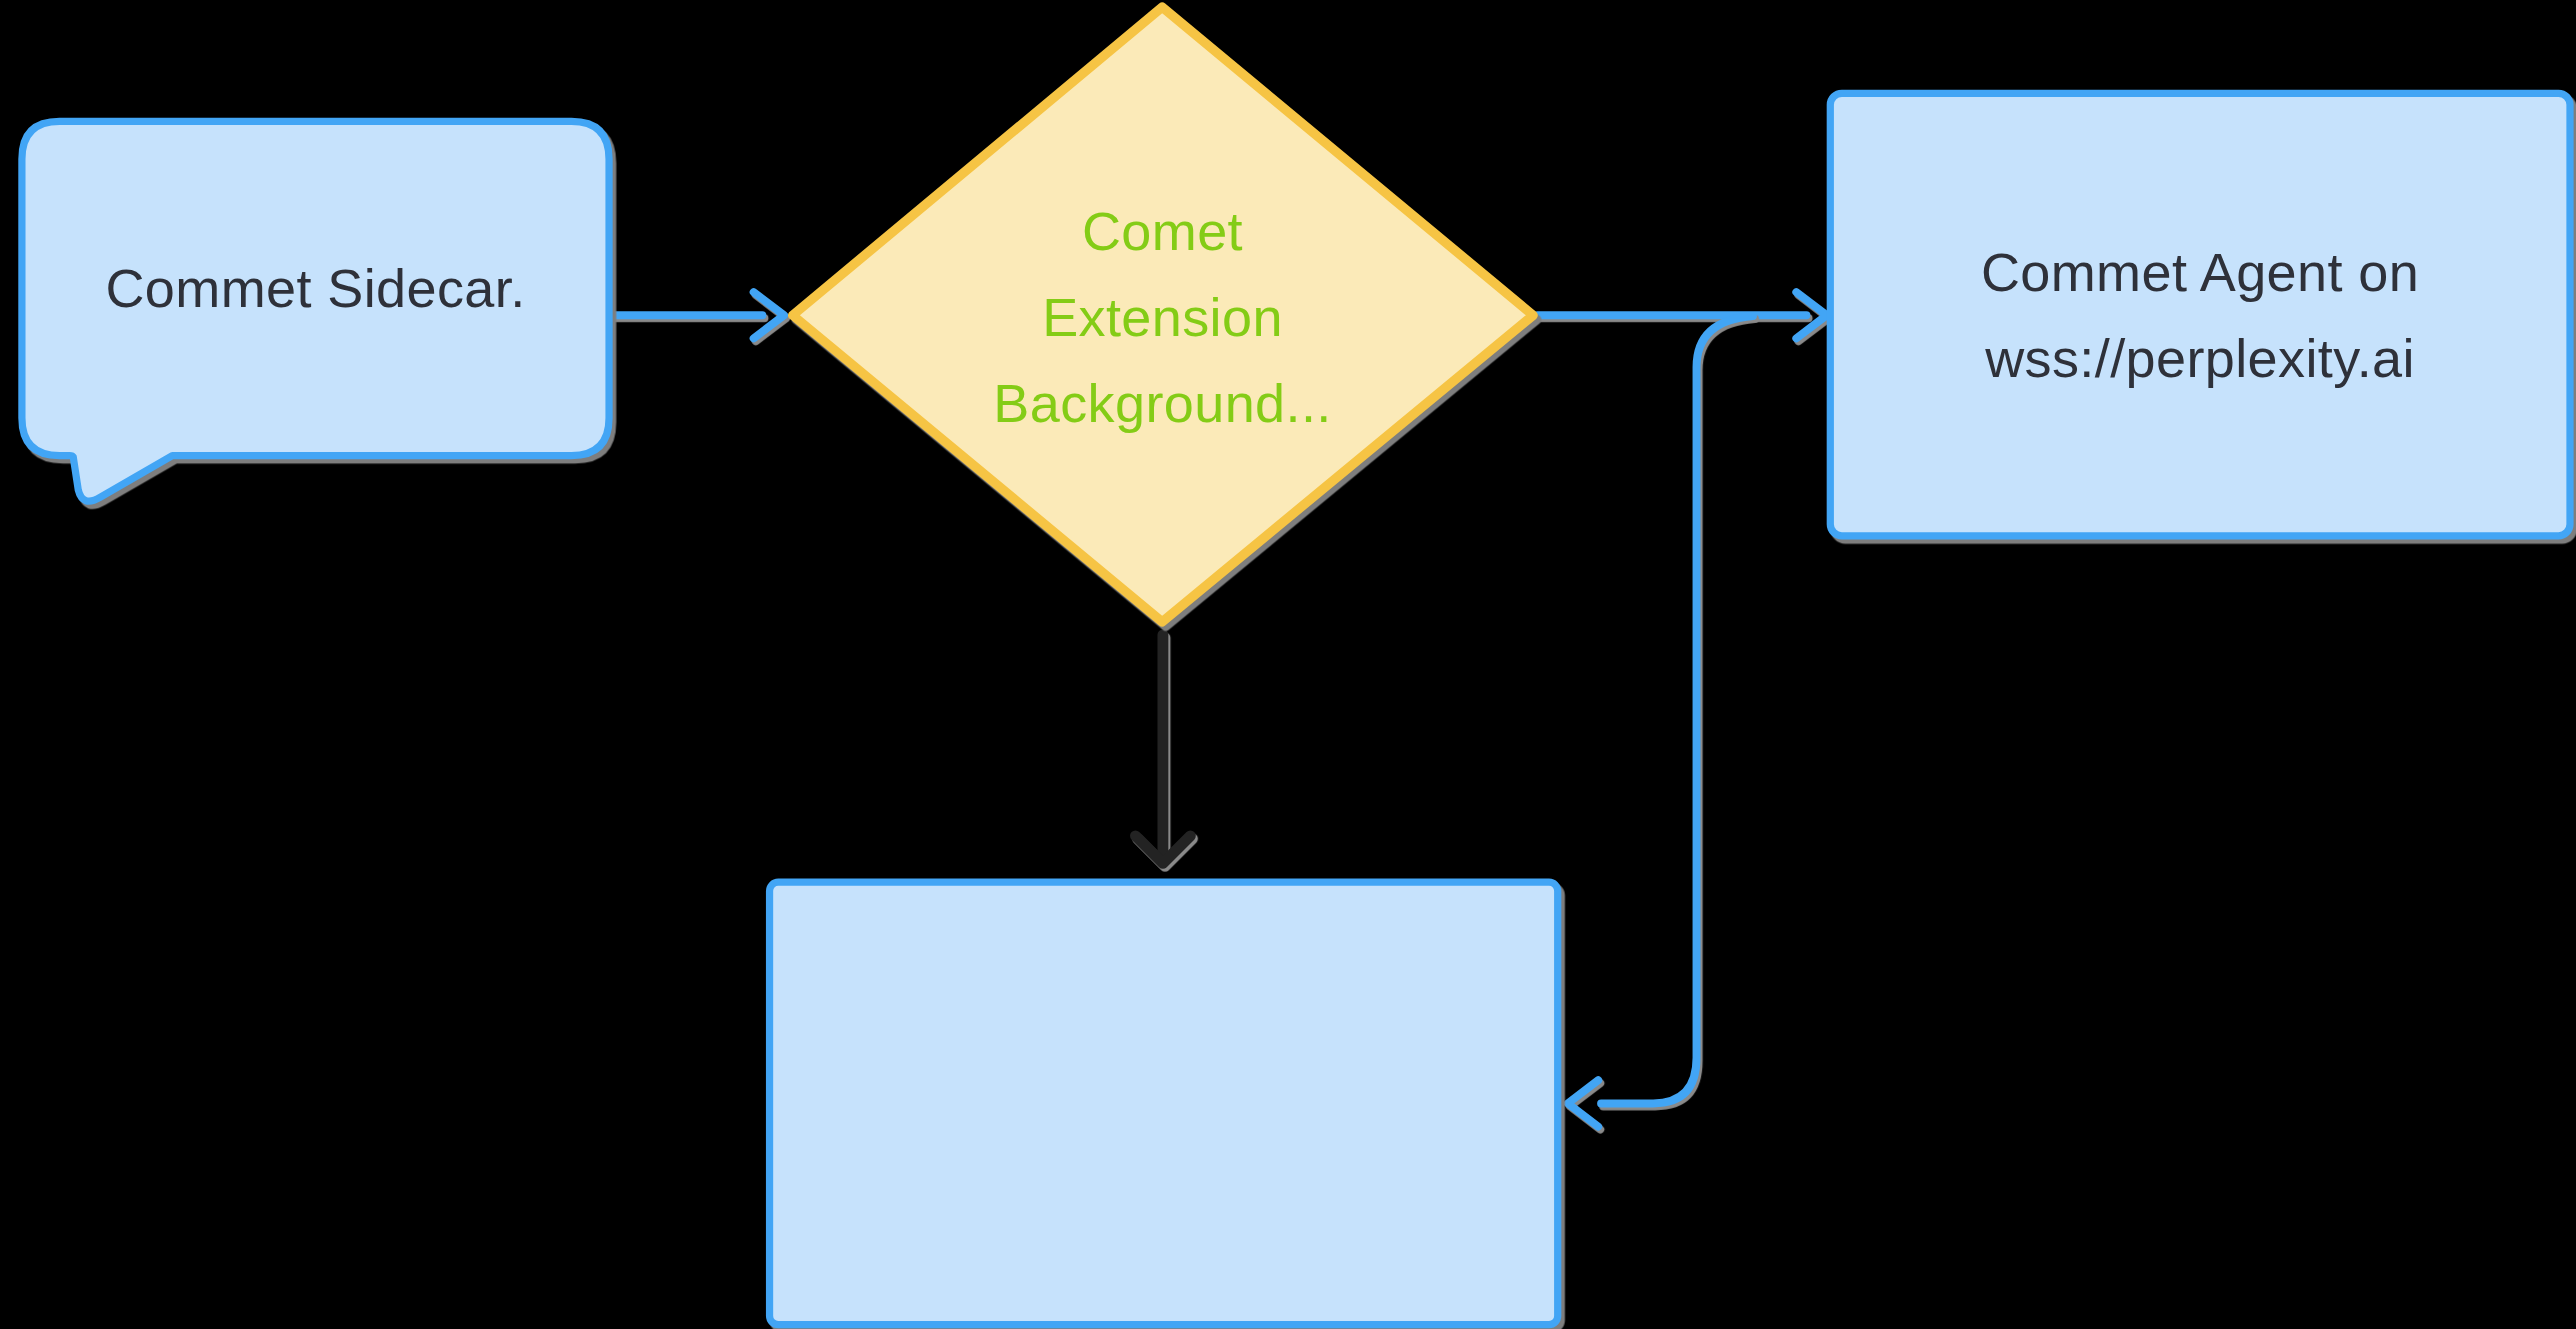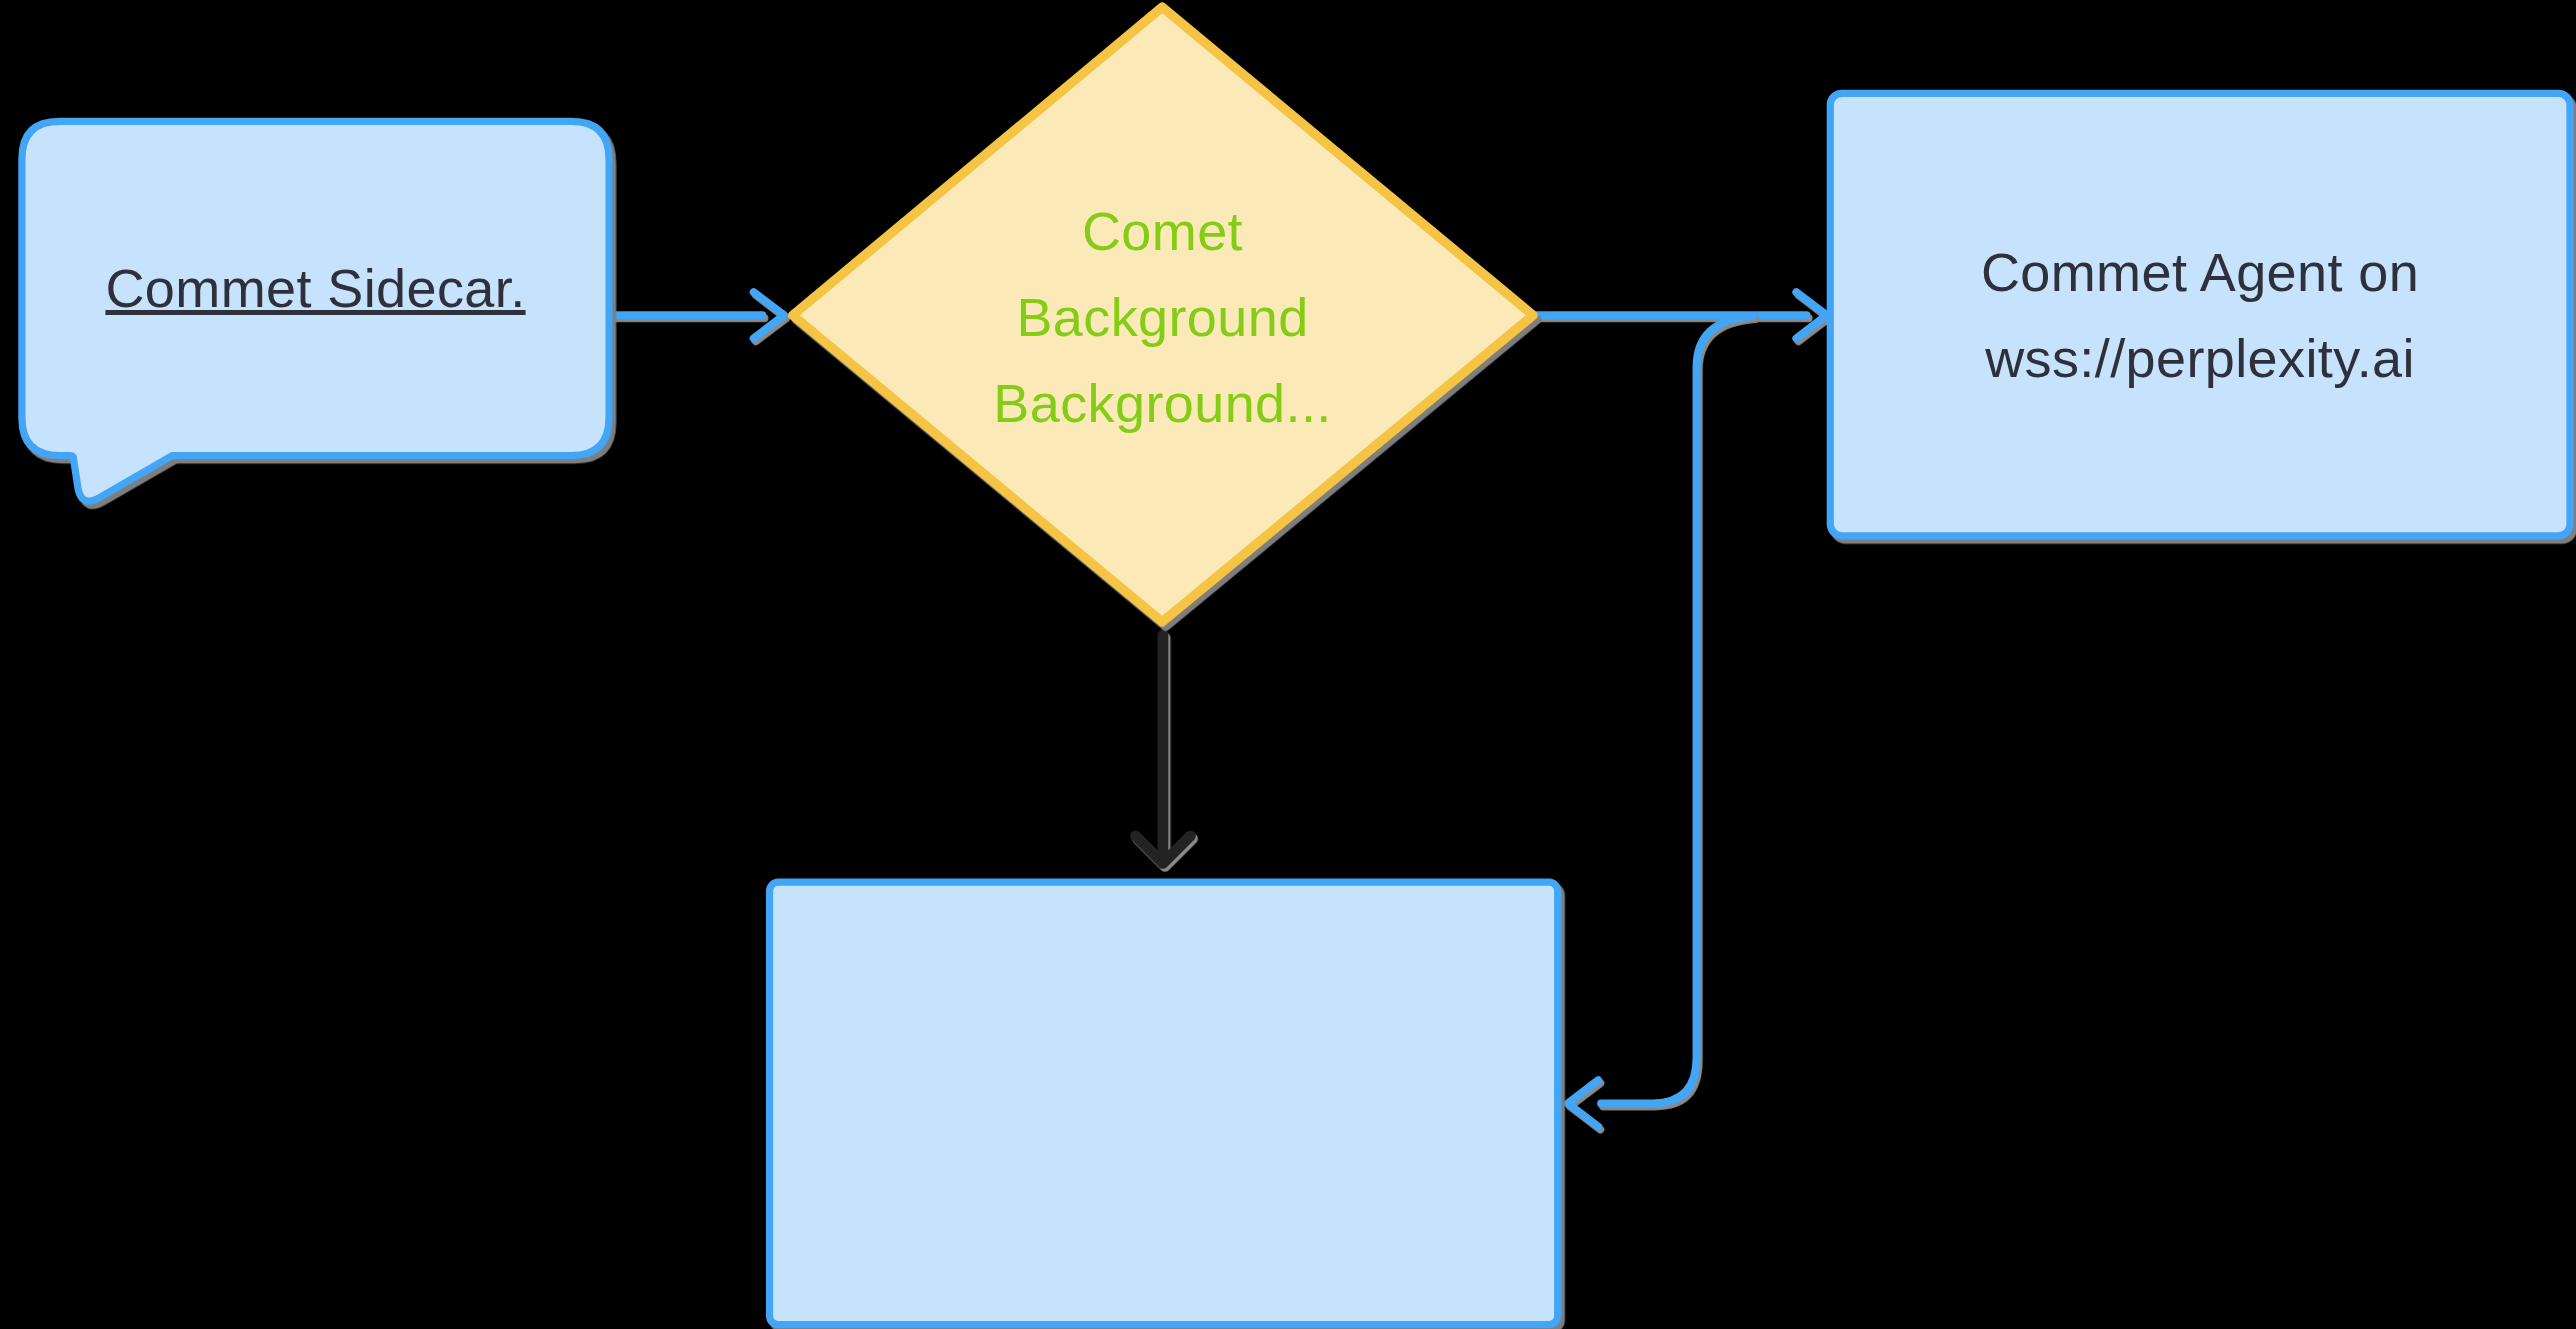--- a/index.html
+++ b/index.html
@@ -32,21 +32,21 @@
     justify-content: center;
     text-align: center;
     font-size: 54px;
     line-height: 86px;
     font-weight: 400;
     color: #2e313a;
     letter-spacing: 0.4px;
   }
   .label div { white-space: nowrap; }
 
-  .label-bubble   { left: 22px;   top: 121px;  width: 587px;  height: 334px; text-decoration: underline; }
+  .label-bubble   { left: 22px;   top: 121px;  width: 587px;  height: 334px; }
   .label-diamond  { left: 902px; top: 40px;   width: 521px;  height: 554px; color: #84cc16; }
   .label-agent    { left: 1830px; top: 93px;  width: 740px; height: 443px; }
   .label-devtools { left: 769px; top: 882px; width: 788px; height: 443px; }
 </style>
 </head>
 <body>
 
 <div class="canvas">
 
   <svg class="diagram-svg" width="2576" height="1329" viewBox="0 0 3562 1838">
@@ -93,21 +93,21 @@
 
     <rect class="sh" x="1064" y="1220" width="1090" height="612" rx="12" fill="#c6e2fc" stroke="#42a5f5" stroke-width="10"></rect>
   </svg>
 
   <div class="label label-bubble">
     <div>Commet Sidecar.</div>
   </div>
 
   <div class="label label-diamond">
     <div>Comet</div>
-    <div>Background</div>
+    <div>Extension</div>
     <div>Background...</div>
   </div>
 
   <div class="label label-agent">
     <div>Commet Agent on</div>
     <div>wss://perplexity.ai</div>
   </div>
 
 
 </div>

